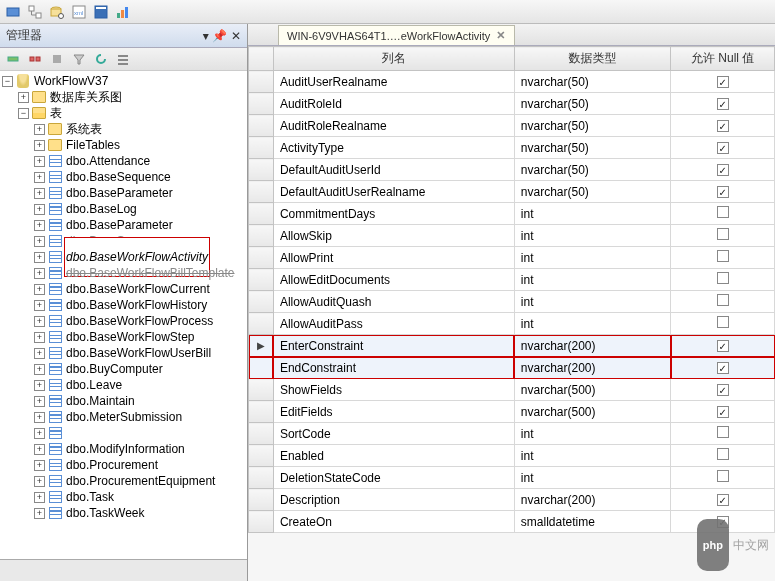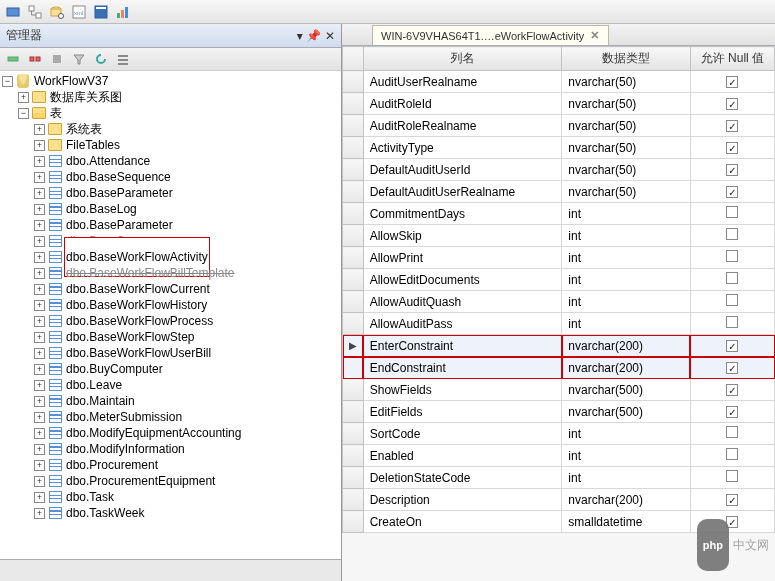--- a/index.html
+++ b/index.html
@@ -1,26 +1,26 @@
 <!DOCTYPE html>
 <html><head>
   <meta charset="utf-8">
   <style>
     * { box-sizing: border-box; margin: 0; padding: 0; }
     body { font-family: Tahoma, SimSun, Arial, sans-serif; font-size: 12px; background: #f0f0f0; display: flex; flex-direction: column; width: 775px; height: 581px; overflow: hidden; }
     .toolbar { height: 24px; background: linear-gradient(#f7f7f7,#e5e5e5); border-bottom: 1px solid #bbb; display: flex; align-items: center; padding: 0 4px; gap: 4px; }
     .main { flex: 1; display: flex; min-height: 0; }
-    .panel-left { width: 342px; display: flex; flex-direction: column; background: #fff; border-right: 1px solid #999; }
+    .panel-left { width: 248px; display: flex; flex-direction: column; background: #fff; border-right: 1px solid #999; }
     .panel-left-title { background: linear-gradient(#e9eef7,#d0dced); padding: 3px 6px; display: flex; align-items: center; justify-content: space-between; border-bottom: 1px solid #aab; font-size: 12px; color: #333; }
     .panel-left-title .title-actions { display: flex; gap: 4px; }
     .panel-left-toolbar { background: linear-gradient(#f3f3f3,#e2e2e2); border-bottom: 1px solid #ccc; padding: 2px 4px; display: flex; gap: 4px; align-items: center; }
     .tree { flex: 1; overflow: auto; padding: 2px 0 2px 2px; }
     .tree-row { display: flex; align-items: center; height: 16px; white-space: nowrap; }
     .tree-row .text { padding: 0 2px; }
-    .tree-row.highlight .text { background: #fff; border: 1px solid #cc0000; padding: 12px 1px; }
+    .tree-row.highlight .text { background: #fff; border: 1px solid #cc0000; padding: 12px 1px; font-style: italic; }
     .tree-row.strike .text { text-decoration: line-through; color: #888; }
     .indent { display: inline-block; width: 16px; height: 16px; }
     .expander { width: 11px; height: 11px; border: 1px solid #888; background: #fff; display: inline-flex; align-items: center; justify-content: center; font-size: 9px; line-height: 1; color: #333; margin-right: 3px; cursor: pointer; }
     .icon { width: 14px; height: 14px; margin-right: 2px; display: inline-flex; align-items: center; justify-content: center; }
     .folder-icon { width: 14px; height: 12px; background: #ffe08a; border: 1px solid #c9a63a; border-radius: 1px; }
     .folder-icon.open { width: 14px; height: 12px; background: linear-gradient(#ffe08a 50%, #ffd666 50%); }
     .db-icon { width: 12px; height: 14px; background: radial-gradient(ellipse at top, #f6e09a 0 40%, #e2c96a 60%); border-radius: 3px; }
     .table-icon { width: 13px; height: 12px; background: linear-gradient(#fff 0 25%, #5a8fd6 25% 37%, #fff 37% 62%, #5a8fd6 62% 74%, #fff 74% 100%); border: 1px solid #5a8fd6; }
     .bottom-tabs { height: 22px; border-top: 1px solid #aaa; background: #e9e9e9; }
     .panel-right { flex: 1; display: flex; flex-direction: column; min-width: 0; background: #f6f6f6; }
@@ -326,21 +326,20 @@
           </span>
           <span class="text">dbo.MeterSubmission</span>
         </div>
         <div class="tree-row">
           <span class="indent"></span>
           <span class="indent"></span>
           <span class="expander">+</span>
           <span class="icon">
             <span class="table-icon"></span>
           </span>
-          <span class="text">dbo.ModifyEquipmentAccounting</span>
         </div>
         <div class="tree-row">
           <span class="indent"></span>
           <span class="indent"></span>
           <span class="expander">+</span>
           <span class="icon">
             <span class="table-icon"></span>
           </span>
           <span class="text">dbo.ModifyInformation</span>
         </div>

